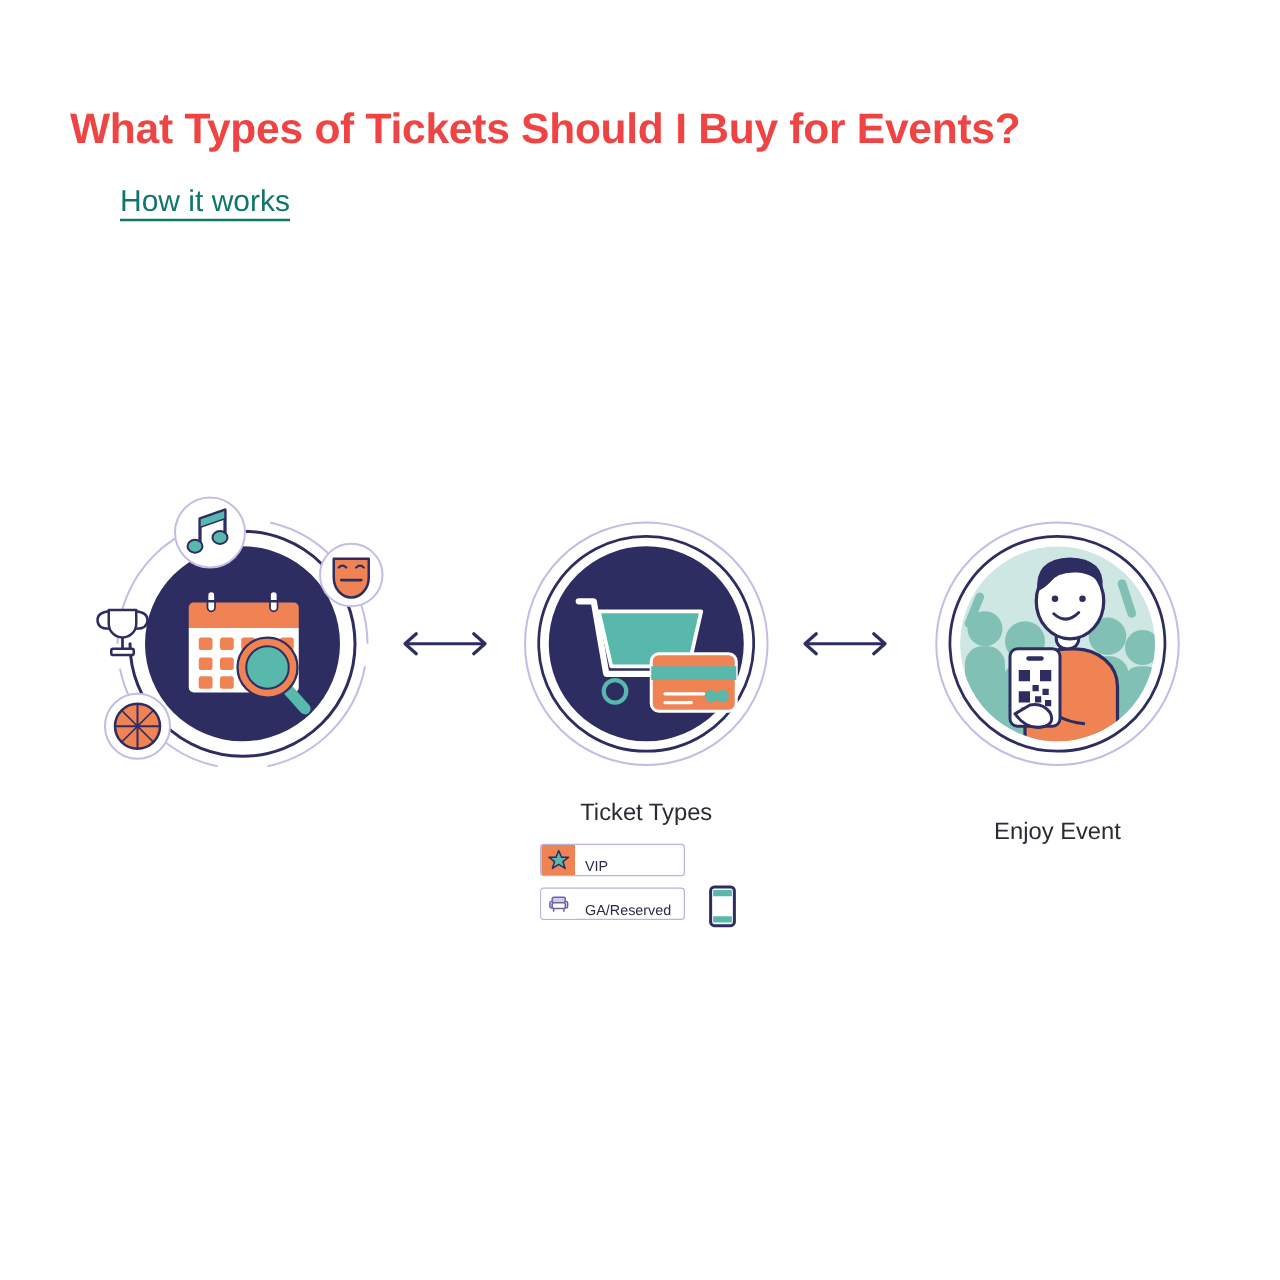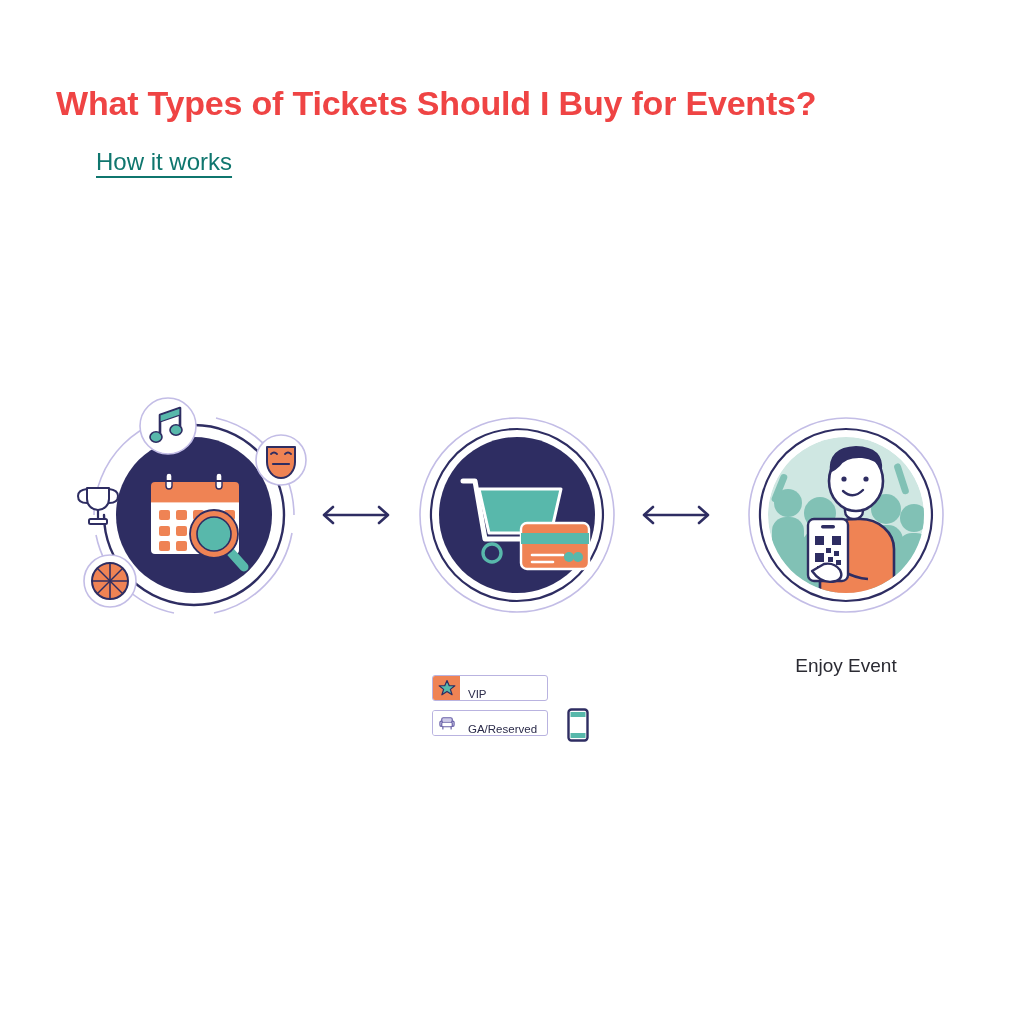--- a/index.html
+++ b/index.html
@@ -211,20 +211,21 @@
 
         <rect x="134" y="138" width="68" height="46" rx="6" fill="#ef8354" stroke="#ffffff" stroke-width="2.4"></rect>
         <rect x="134" y="148" width="68" height="11" fill="#58b8ab"></rect>
         <line x1="145" y1="170" x2="176" y2="170" stroke="#ffffff" stroke-width="2.6" stroke-linecap="round"></line>
         <line x1="145" y1="177" x2="166" y2="177" stroke="#ffffff" stroke-width="2.6" stroke-linecap="round"></line>
         <circle cx="182" cy="172" r="5" fill="#58b8ab"></circle>
         <circle cx="191" cy="172" r="5" fill="#58b8ab"></circle>
       </g>
     </svg>
   </div>
+  <div class="step-label" style="top:255px;">Ticket Types</div>
 
   <div class="badges" style="top:290px; left:45px;">
     <div class="badge">
       <div class="badge-icon-cell vip">
         <svg width="18" height="18" viewBox="0 0 24 24">
           <polygon points="12,2 15,9 22.5,9 16.5,13.8 18.8,21 12,16.6 5.2,21 7.5,13.8 1.5,9 9,9" fill="#58b8ab" stroke="#2e2d62" stroke-width="1.6" stroke-linejoin="round"></polygon>
         </svg>
       </div>
       <div class="badge-text">VIP</div>
     </div>

